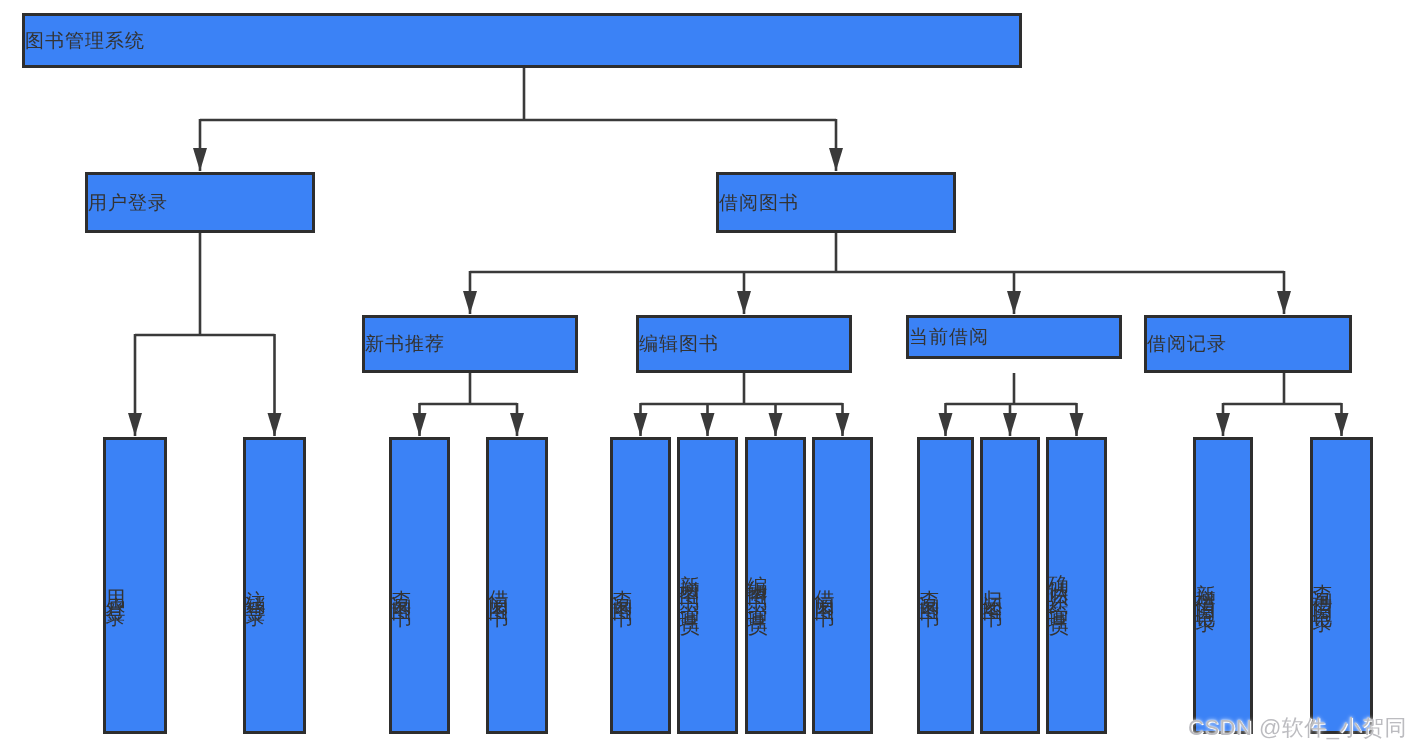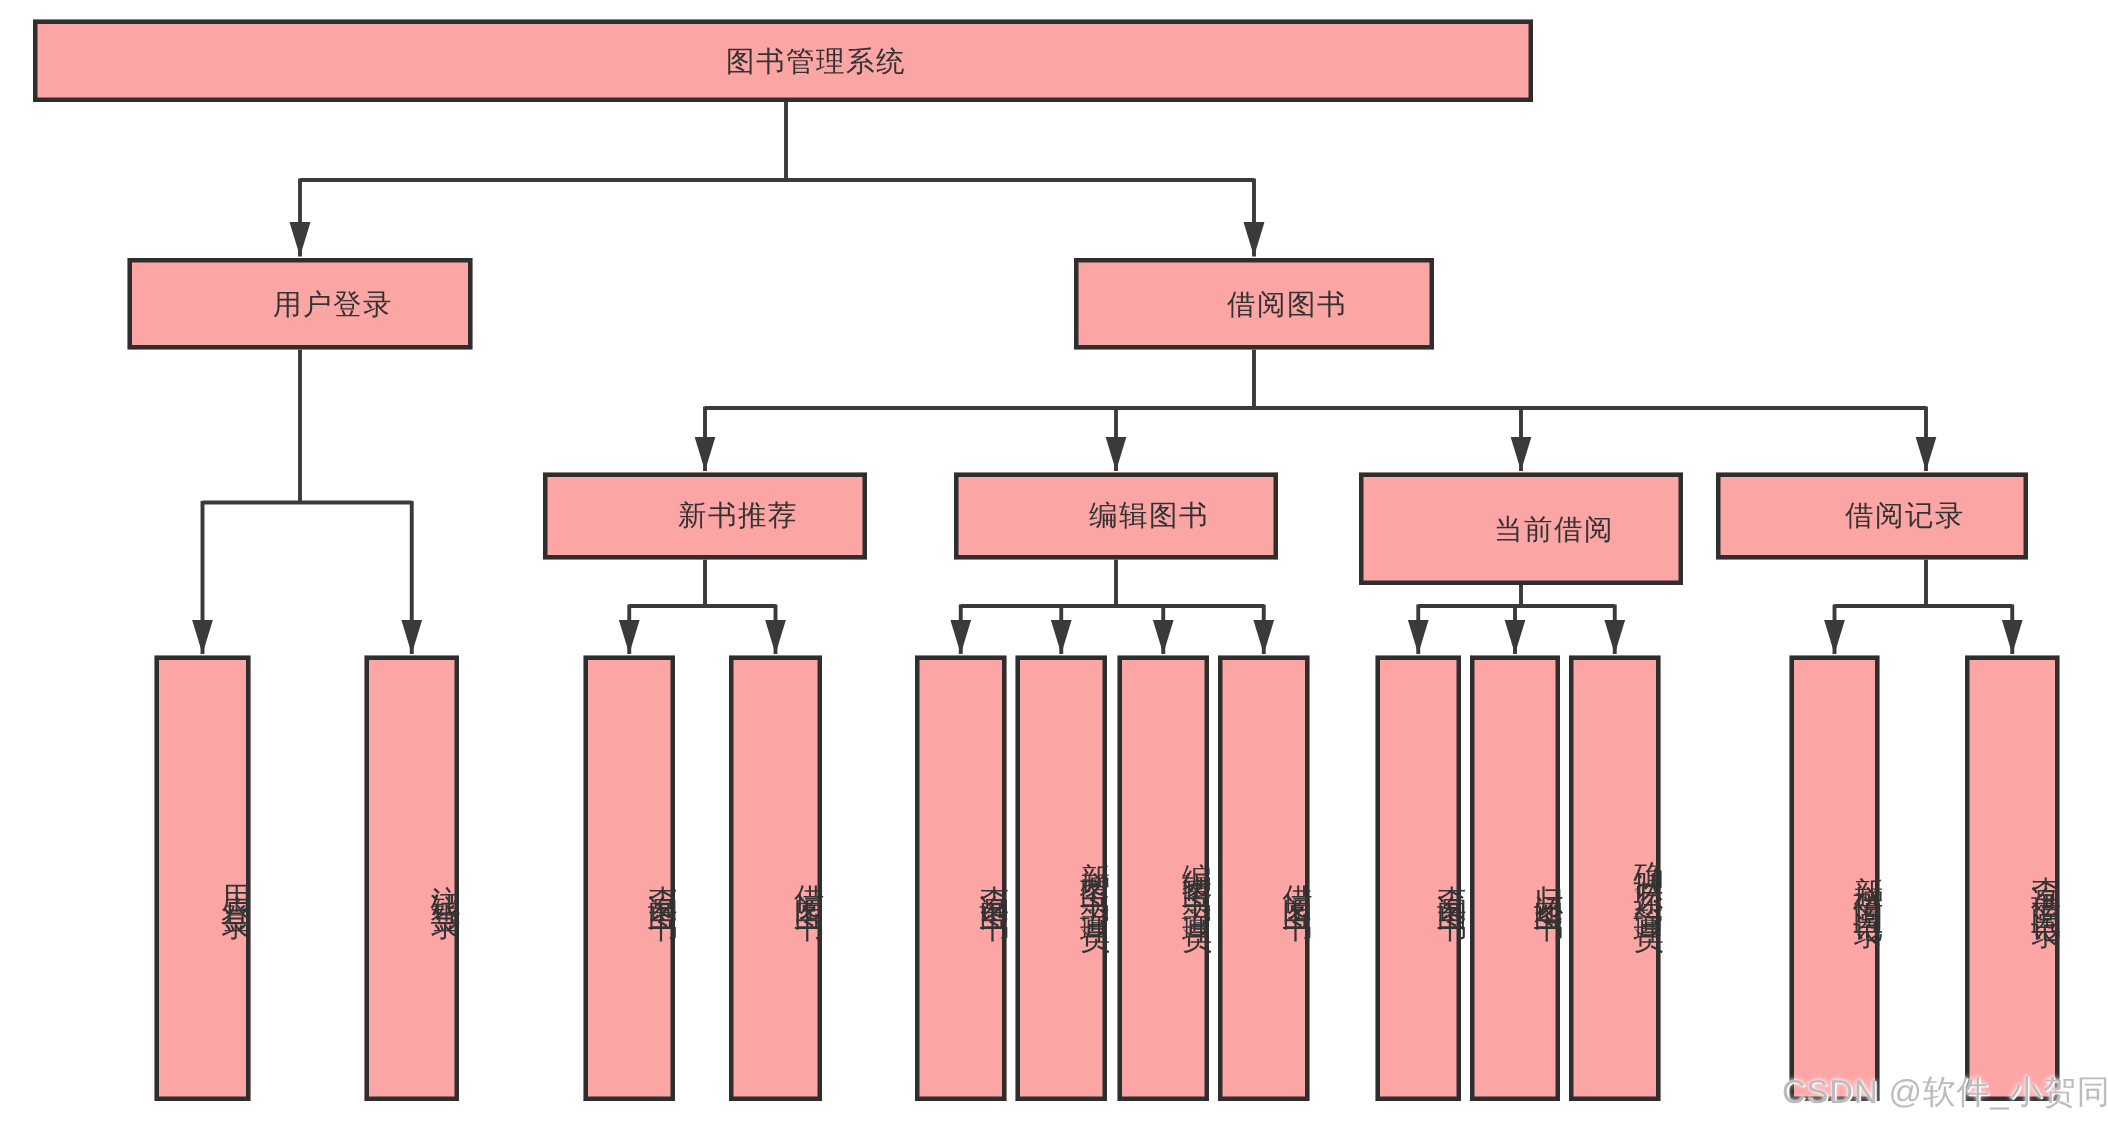--- a/index.html
+++ b/index.html
@@ -4,22 +4,22 @@
 <style>
   html,body{margin:0;padding:0;background:#ffffff;}
   body{
     width:1405px;height:747px;position:relative;overflow:hidden;
     font-family:"Liberation Sans", sans-serif;color:#333333;
   }
   .canvas{position:absolute;inset:0;}
   svg.wires{position:absolute;left:0;top:0;z-index:1;}
   .w{stroke:#3a3a3a;stroke-width:2.6;fill:none;}
   .node{
-    position:absolute;box-sizing:border-box;border:3px solid #2e2e2e;background:#fca5a5;
-    display:flex;align-items:center;justify-content:center;z-index:2;padding-left:44px;
+    position:absolute;box-sizing:border-box;border:3px solid #2e2e2e;background:#3b82f6;
+    display:flex;align-items:center;z-index:2;
   }
   .hlabel{font-size:19px;letter-spacing:1px;color:#333333;white-space:nowrap;}
   .leaf .vlabel{
     writing-mode:vertical-rl;text-orientation:mixed;
     font-size:20px;letter-spacing:6px;line-height:1;color:#333333;
   }
   .watermark{
     position:absolute;left:1188px;top:713px;z-index:5;
     font-size:22px;color:#bcbcc0;letter-spacing:0.5px;white-space:nowrap;
     text-shadow:0 0 2px #ffffff,0 0 4px #ffffff,1px 1px 0 #ffffff;
@@ -102,21 +102,21 @@
   <div class="node" style="left:716px;top:172px;width:240px;height:61px">
     <span class="hlabel">借阅图书</span>
   </div>
 
   <div class="node" style="left:362px;top:315px;width:216px;height:58px">
     <span class="hlabel">新书推荐</span>
   </div>
   <div class="node" style="left:636px;top:315px;width:216px;height:58px">
     <span class="hlabel">编辑图书</span>
   </div>
-  <div class="node" style="left:906px;top:315px;width:216px;height:75px">
+  <div class="node" style="left:906px;top:315px;width:216px;height:44px">
     <span class="hlabel">当前借阅</span>
   </div>
   <div class="node" style="left:1144px;top:315px;width:208px;height:58px">
     <span class="hlabel">借阅记录</span>
   </div>
 
   <div class="node leaf" style="left:103px;top:437px;width:64px;height:297px">
     <span class="vlabel">用户登录</span>
   </div>
   <div class="node leaf" style="left:243px;top:437px;width:63px;height:297px">

